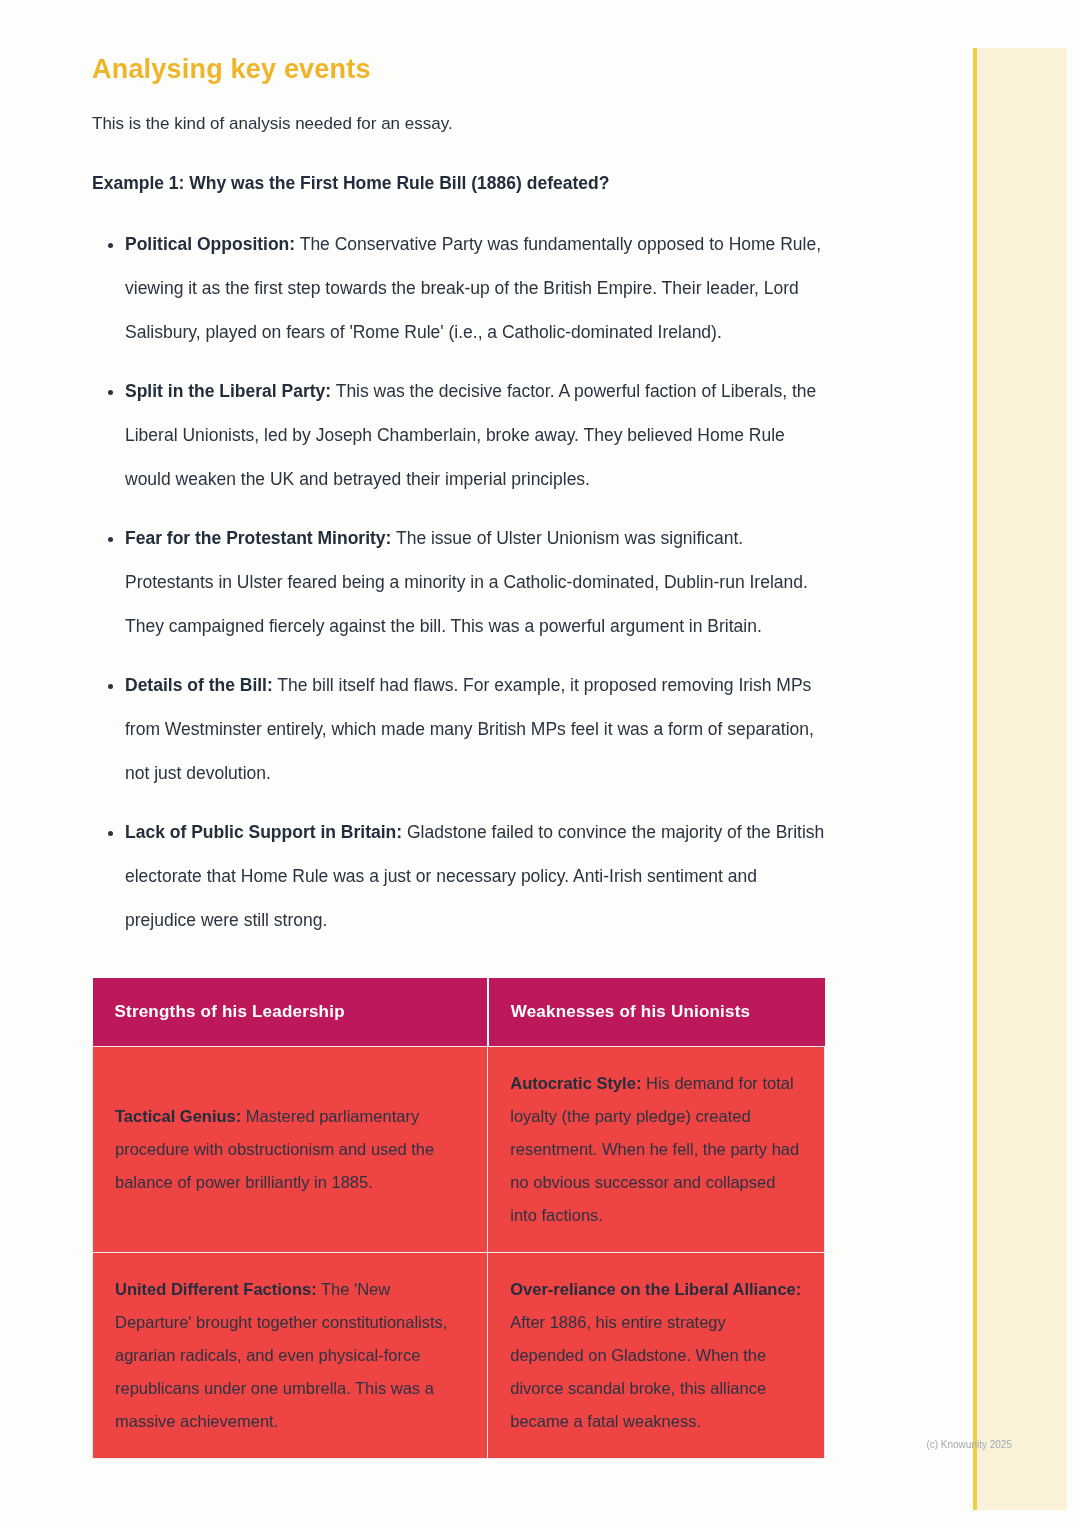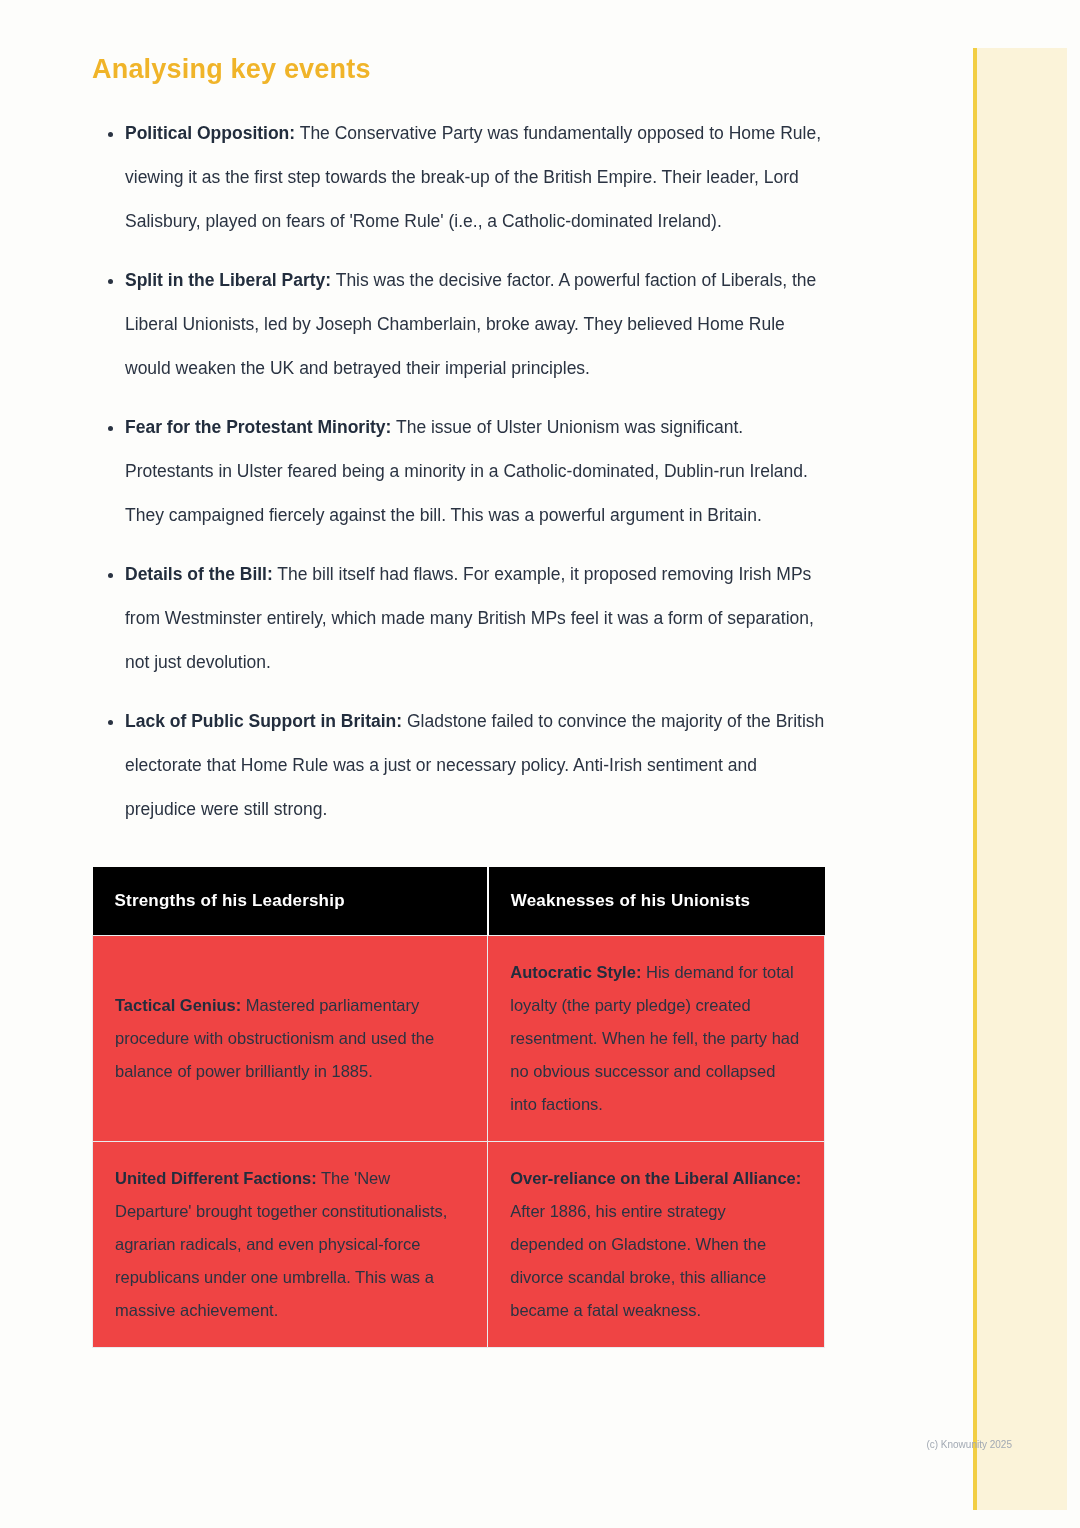--- a/index.html
+++ b/index.html
@@ -64,21 +64,21 @@
   ul.bullet-list li strong,
   td strong { font-weight: bold; color: #222D3D; }
 
   table.analysis-table {
     width: 733px;
     border-collapse: collapse;
     table-layout: fixed;
   }
   table.analysis-table th {
     width: 54%;
-    background: #000000;
+    background: #be185d;
     color: #FFFFFF;
     text-align: left;
     font-size: 17px;
     font-weight: bold;
     padding: 24px 22px;
     border: none;
     letter-spacing: 0.2px;
   }
   table.analysis-table th.col-weaknesses {
     width: 46%;
@@ -104,21 +104,23 @@
 </head>
 <body>
 
 <div class="side-band"></div>
 
 <div class="content">
   <div class="inner">
 
     <h1 class="page-title">Analysing key events</h1>
 
+    <p class="intro">This is the kind of analysis needed for an essay.</p>
 
+    <h2 class="example-heading">Example 1: Why was the First Home Rule Bill (1886) defeated?</h2>
 
     <ul class="bullet-list">
       <li><strong>Political Opposition:</strong><span> The Conservative Party was fundamentally opposed to Home Rule, viewing it as the first step towards the break-up of the British Empire. Their leader, Lord Salisbury, played on fears of 'Rome Rule' (i.e., a Catholic-dominated Ireland).</span></li>
       <li><strong>Split in the Liberal Party:</strong><span> This was the decisive factor. A powerful faction of Liberals, the Liberal Unionists, led by Joseph Chamberlain, broke away. They believed Home Rule would weaken the UK and betrayed their imperial principles.</span></li>
       <li><strong>Fear for the Protestant Minority:</strong><span> The issue of Ulster Unionism was significant. Protestants in Ulster feared being a minority in a Catholic-dominated, Dublin-run Ireland. They campaigned fiercely against the bill. This was a powerful argument in Britain.</span></li>
       <li><strong>Details of the Bill:</strong><span> The bill itself had flaws. For example, it proposed removing Irish MPs from Westminster entirely, which made many British MPs feel it was a form of separation, not just devolution.</span></li>
       <li><strong>Lack of Public Support in Britain:</strong><span> Gladstone failed to convince the majority of the British electorate that Home Rule was a just or necessary policy. Anti-Irish sentiment and prejudice were still strong.</span></li>
     </ul>
 
 

